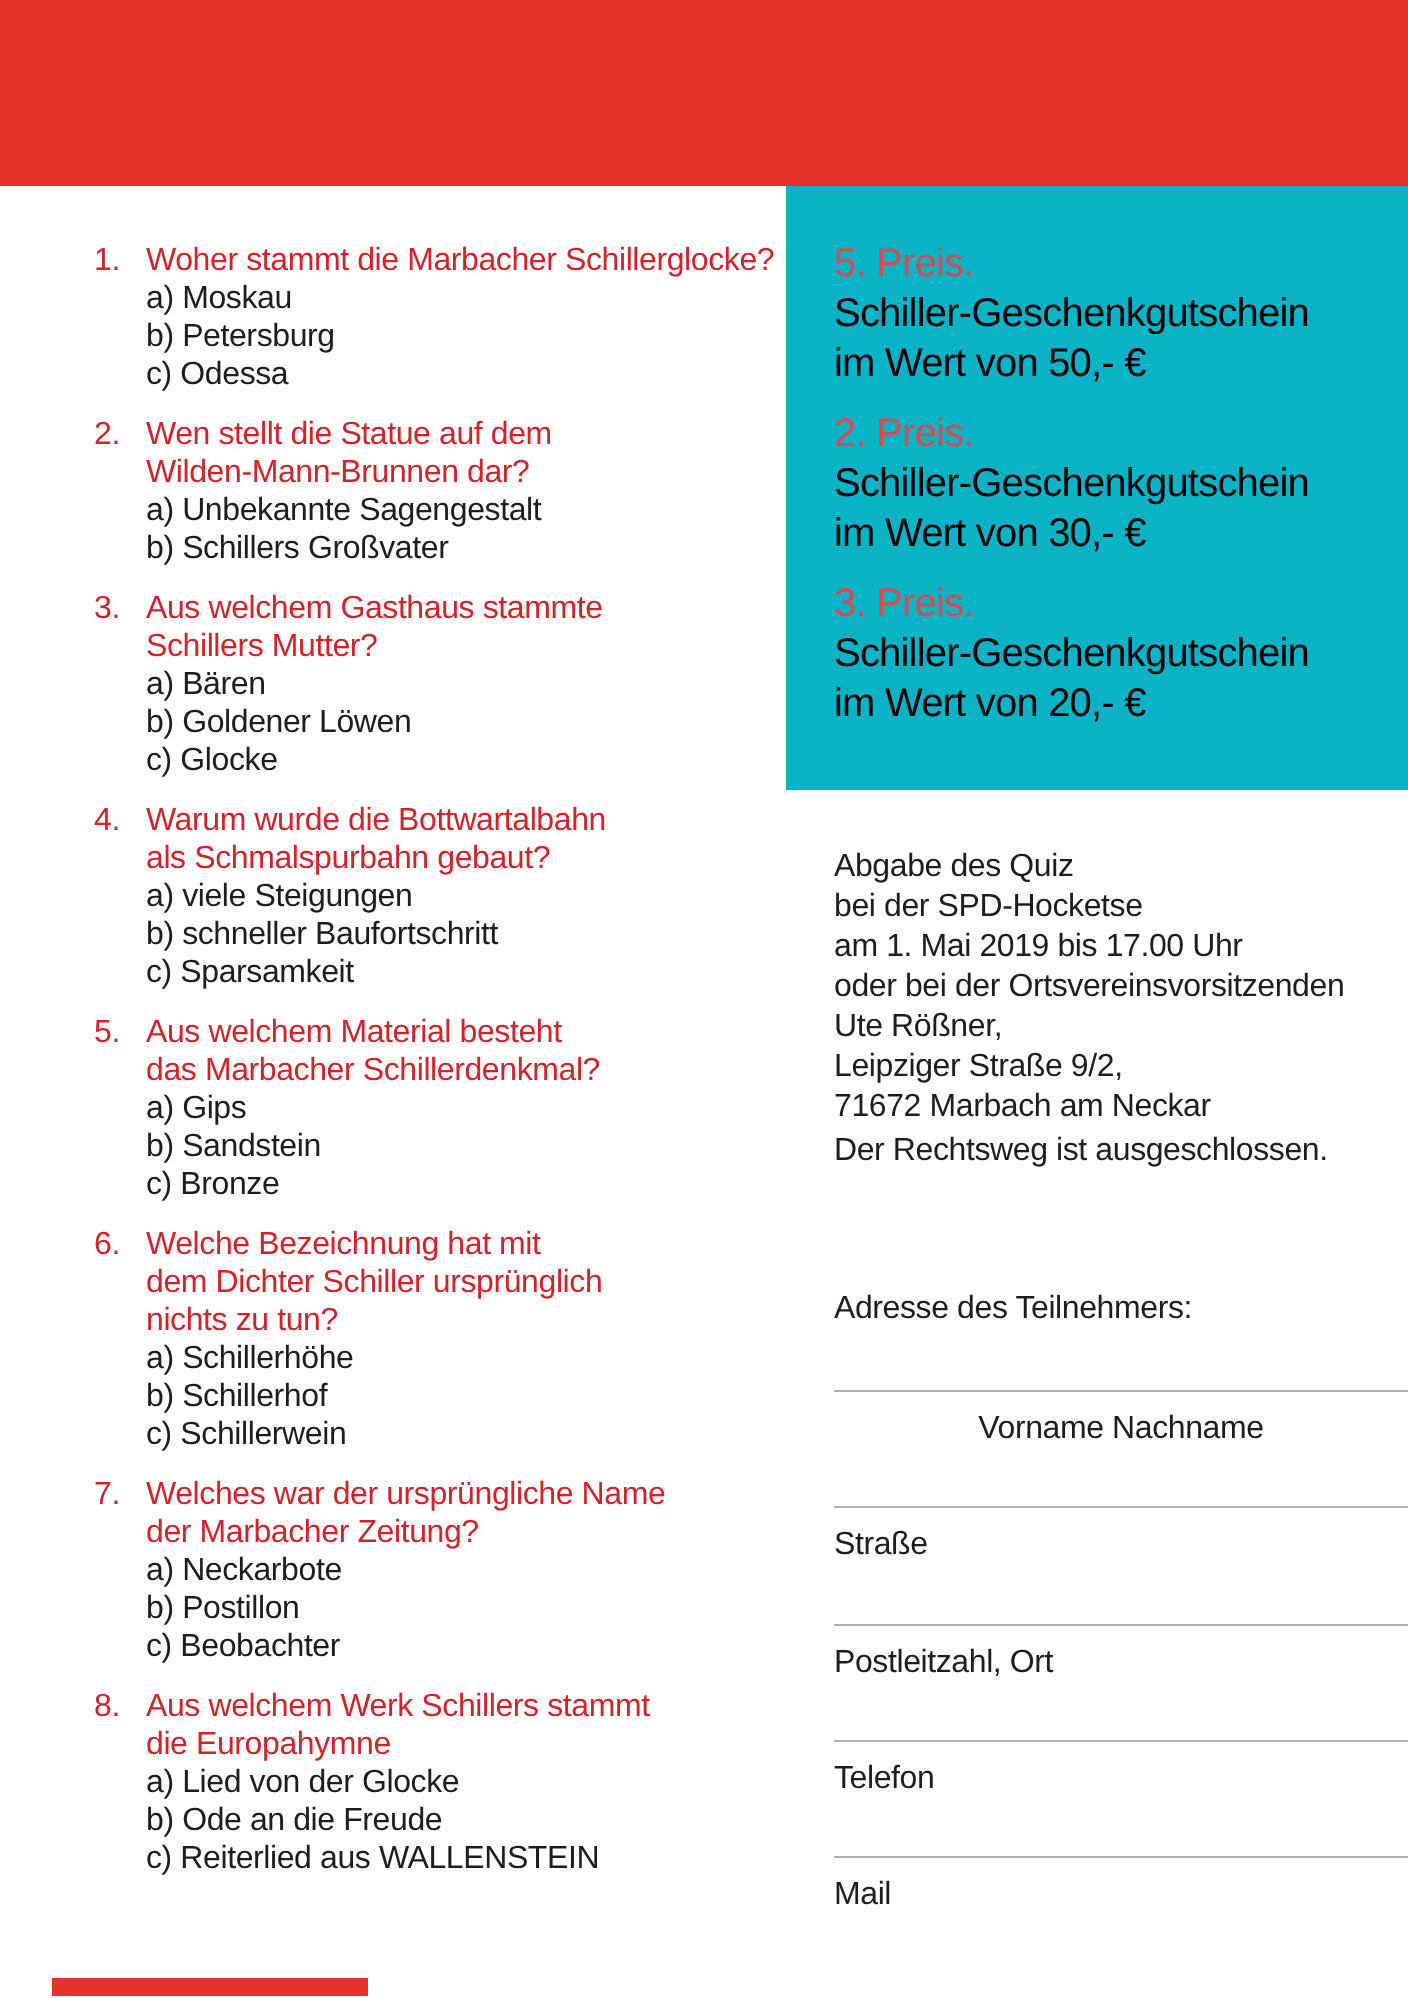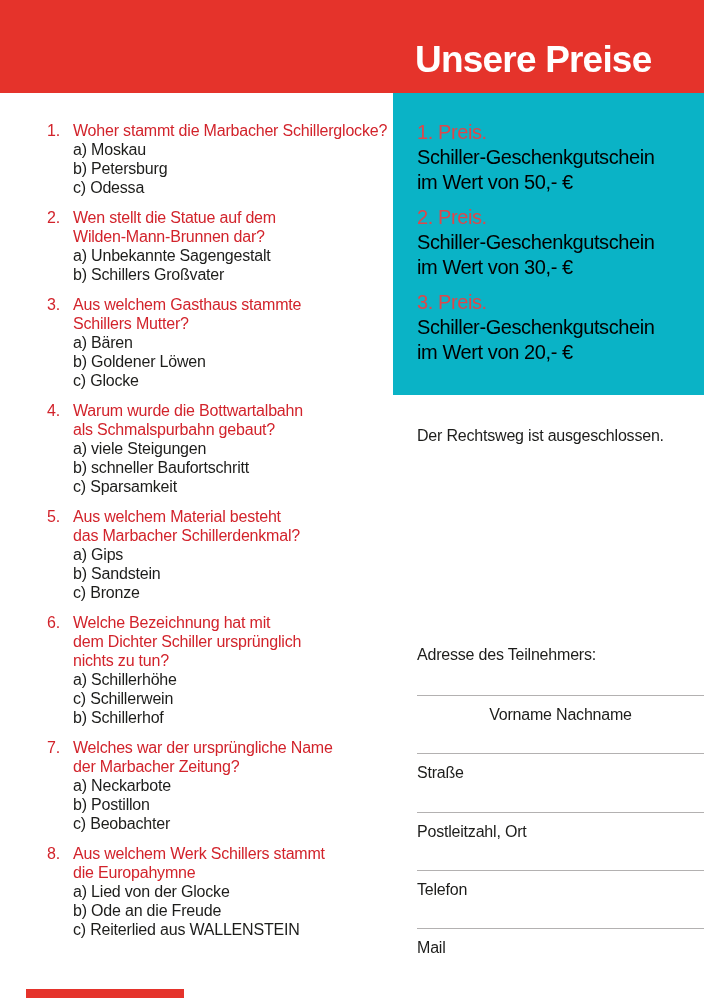--- a/index.html
+++ b/index.html
@@ -76,21 +76,20 @@
     position:absolute;left:26px;top:989px;width:158px;height:9px;
     background:var(--red_band,#e5332b);
   }
 </style>
 </head>
 <body>
 
 <div class="page">
 
   <div class="header-band">
-    <div class="header-title right">Unsere Preise</div>
   </div>
 
   <div class="quiz-col">
 
     <div class="q">
       <div class="qnum">1.</div>
       <div class="qbody">
         <div class="qtext">Woher stammt die Marbacher Schillerglocke?</div>
         <div class="opt">a) Moskau</div>
         <div class="opt">b) Petersburg</div>
@@ -141,22 +140,22 @@
       </div>
     </div>
 
     <div class="q">
       <div class="qnum">6.</div>
       <div class="qbody">
         <div class="qtext">Welche Bezeichnung hat mit
 dem Dichter Schiller ursprünglich
 nichts zu tun?</div>
         <div class="opt">a) Schillerhöhe</div>
+        <div class="opt">b) Schillerhof</div>
         <div class="opt">c) Schillerwein</div>
-        <div class="opt">b) Schillerhof</div>
       </div>
     </div>
 
     <div class="q">
       <div class="qnum">7.</div>
       <div class="qbody">
         <div class="qtext">Welches war der ursprüngliche Name
 der Marbacher Zeitung?</div>
         <div class="opt">a) Neckarbote</div>
         <div class="opt">b) Postillon</div>
@@ -172,37 +171,44 @@
         <div class="opt">a) Lied von der Glocke</div>
         <div class="opt">b) Ode an die Freude</div>
         <div class="opt">c) Reiterlied aus WALLENSTEIN</div>
       </div>
     </div>
 
   </div>
 
   <div class="prize-box">
     <div class="prize">
-      <div class="prize-rank">1. Preis.</div>
+      <div class="prize-rank">5. Preis.</div>
       <div class="prize-desc">Schiller-Geschenkgutschein
 im Wert von 50,- €</div>
     </div>
     <div class="prize">
       <div class="prize-rank">2. Preis.</div>
       <div class="prize-desc">Schiller-Geschenkgutschein
 im Wert von 30,- €</div>
     </div>
     <div class="prize">
       <div class="prize-rank">3. Preis.</div>
       <div class="prize-desc">Schiller-Geschenkgutschein
 im Wert von 20,- €</div>
     </div>
   </div>
 
   <div class="submission">
+    <div class="sub-lines">Abgabe des Quiz
+bei der SPD-Hocketse
+am 1. Mai 2019 bis 17.00 Uhr
+oder bei der Ortsvereinsvorsitzenden
+Ute Rößner,
+Leipziger Straße 9/2,
+71672 Marbach am Neckar</div>
     <div class="sub-note">Der Rechtsweg ist ausgeschlossen.</div>
   </div>
 
   <div class="form">
     <div class="form-heading">Adresse des Teilnehmers:</div>
     <div class="field f1">Vorname Nachname</div>
     <div class="field f2">Straße</div>
     <div class="field f3">Postleitzahl, Ort</div>
     <div class="field f4">Telefon</div>
     <div class="field f5">Mail</div>

